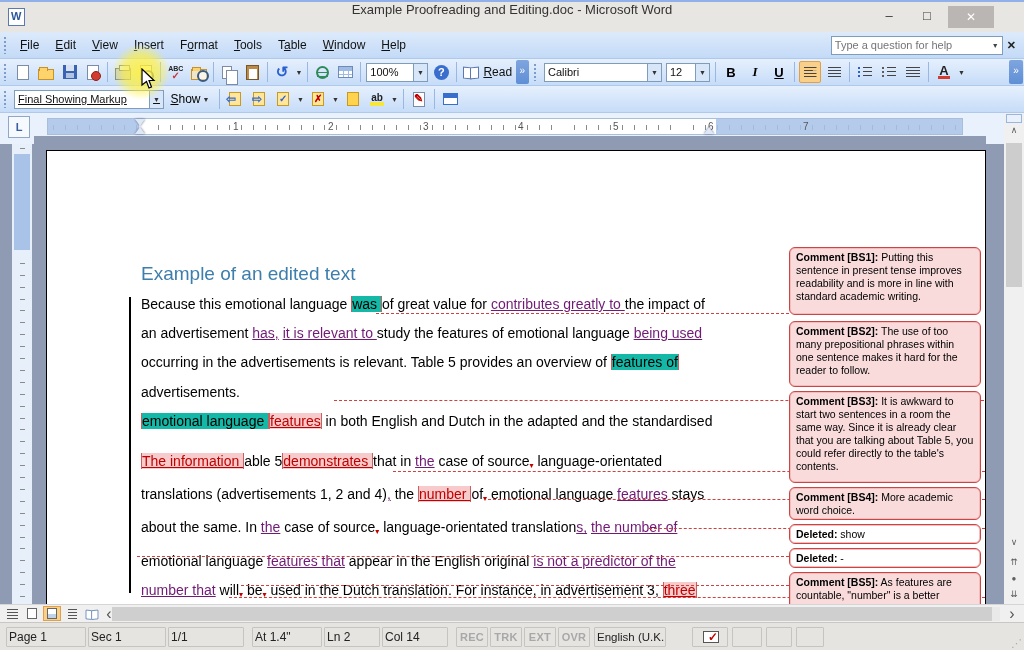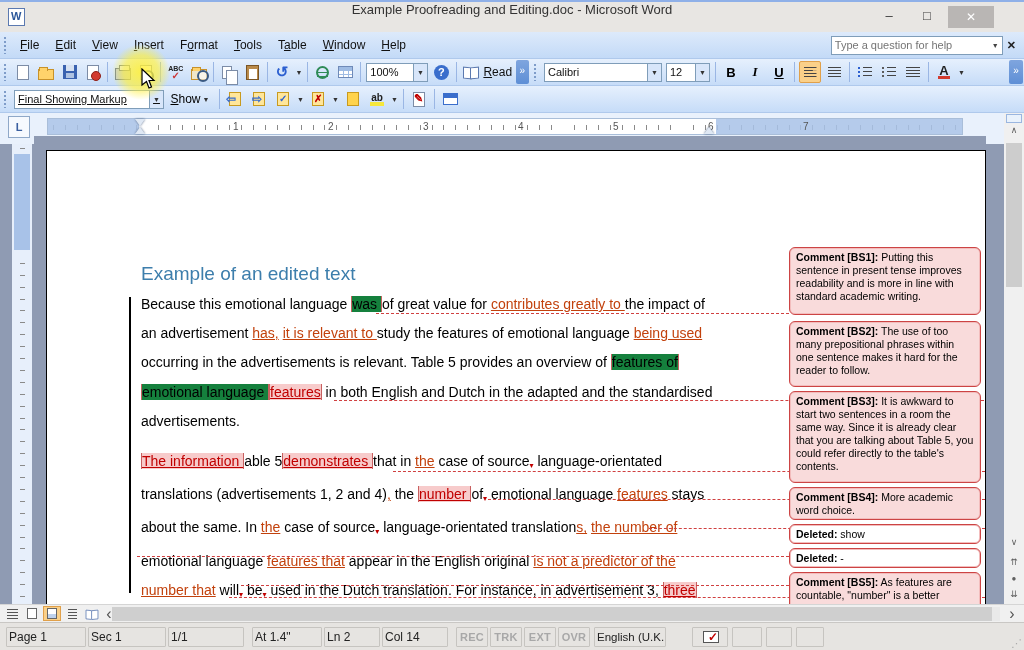--- a/index.html
+++ b/index.html
@@ -97,22 +97,22 @@
 
   
   #doc-area { position:absolute; left:0; top:142px; width:1004px; height:460px; background:#8F9BB3; }
   #vruler { position:absolute; left:12px; top:0; width:20px; height:460px; background:#E7EFFB;
     background-image:repeating-linear-gradient(to bottom, transparent 0 10.9px, #8A8A8A 10.9px 11.9px); background-position:8px 108px; background-size:5px auto; background-repeat:repeat-y; background-position-x:8px; }
   #vruler .vdark { position:absolute; left:2px; top:10px; width:16px; height:96px; background:#A8C2E8; }
   #page { position:absolute; left:46px; top:6px; width:940px; height:456px; background:#fff; border:1px solid #000; border-bottom:0; overflow:hidden; }
   #heading { position:absolute; left:94px; top:112px; font-size:19px; color:#3D7EAC; }
   .parablock { position:absolute; left:94px; width:620px; font-size:14px; color:#000; line-height:29.2px; white-space:nowrap; }
   #para1 { top:139px; } #para2 { top:296px; }
-  .ins { color:#c2410c; text-decoration:underline; }
-  .del { background:#15803d; border-left:1px solid #C86060; border-right:1px solid #C86060; }
+  .ins { color:#701a75; text-decoration:underline; }
+  .del { background:#14b8a6; border-left:1px solid #C86060; border-right:1px solid #C86060; }
   .insdel { background:#F7CBCB; color:#C00000; text-decoration:underline; border-left:1px solid #C86060; border-right:1px solid #C86060; }
   .caret { color:#C00000; font-size:8px; vertical-align:-2px; }
   #changebar { position:absolute; left:82px; top:146px; width:2px; height:296px; background:#000; }
   .dash { position:absolute; border-top:1px dashed #D04040; height:0; }
 
   
   .balloon { position:absolute; left:742px; width:192px; background:#F9DBDB; border:1px solid #CC4444; border-radius:6px; padding:3px 6px; font-size:10.5px; line-height:13px; color:#000; overflow:hidden; box-shadow:0 0 0 1px #F3BDBD inset; }
   .balloon.white { background:#fff; }
   .blabel { font-weight:bold; }
 
@@ -344,22 +344,22 @@
         <div class="vdark"></div>
       </div>
     <div id="page">
       <div id="heading">Example of an edited text</div>
       <div id="changebar"></div>
 
       <div class="parablock" id="para1">
           <div class="line"><span>Because this emotional language </span><span class="del">was </span><span>of great value for </span><span class="ins">contributes greatly to </span><span>the impact of</span></div>
           <div class="line"><span>an advertisement </span><span class="ins">has,</span><span> </span><span class="ins">it is relevant to </span><span>study the features of emotional language </span><span class="ins">being used</span></div>
           <div class="line"><span>occurring in the advertisements is relevant. Table 5 provides an overview of </span><span class="del">features of</span></div>
+          <div class="line"><span>advertisements.</span></div>
           <div class="line"><span class="del">emotional language </span><span class="insdel">features</span><span> in both English and Dutch in the adapted and the standardised</span></div>
-          <div class="line"><span>advertisements.</span></div>
         </div>
       <div class="parablock" id="para2">
           <div class="line"><span class="insdel">The information </span><span>able 5</span><span class="insdel">demonstrates </span><span>that in </span><span class="ins">the</span><span> case of source</span><span class="caret">▾</span><span> language-orientated</span></div>
           <div class="line"><span>translations (advertisements 1, 2 and 4)</span><span class="ins">,</span><span> the </span><span class="insdel">number </span><span>of</span><span class="caret">▾</span><span> emotional language </span><span class="ins">features</span><span> stays</span></div>
           <div class="line"><span>about the same. In </span><span class="ins">the</span><span> case of source</span><span class="caret">▾</span><span> language-orientated translation</span><span class="ins">s,</span><span> </span><span class="ins">the number of</span></div>
           <div class="line"><span>emotional language </span><span class="ins">features that</span><span> appear in the English original </span><span class="ins">is not a predictor of the</span></div>
           <div class="line"><span class="ins">number that</span><span> will</span><span class="caret">▾</span><span> be</span><span class="caret">▾</span><span> used in the Dutch translation. For instance, in advertisement 3, </span><span class="insdel">three</span></div>
         </div>
 
       <div class="dash" style="left:329px;top:162px;width:413px;"></div>

